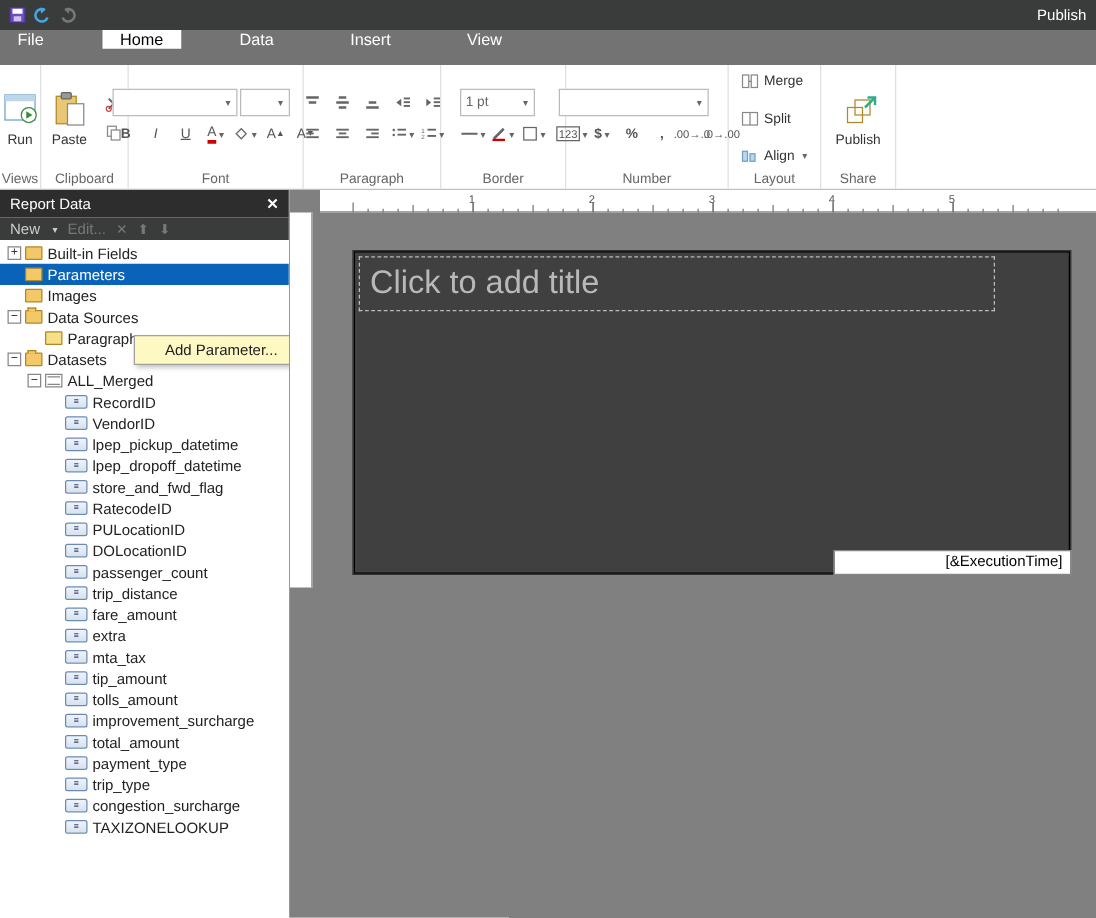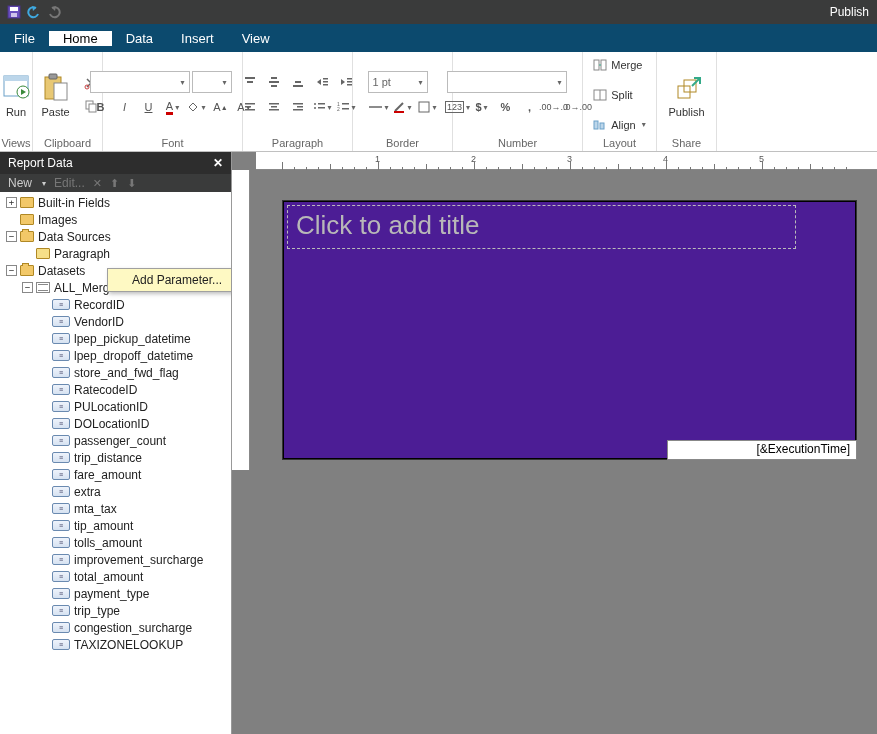--- a/index.html
+++ b/index.html
@@ -5,21 +5,21 @@
   * { box-sizing: border-box; margin: 0; padding: 0; font-family: "Segoe UI", Arial, sans-serif; }
   body { width: 877px; height: 734px; overflow: hidden; background: #fff; }
 
   
   .titlebar { height: 24px; background: #3a3b3b; display: flex; align-items: center; color: #fff; font-size: 12px; }
   .titlebar .qat { display: flex; align-items: center; gap: 4px; padding-left: 6px; }
   .titlebar .qat span { width: 16px; height: 16px; display: inline-flex; align-items: center; justify-content: center; }
   .titlebar .title { margin-left: auto; padding-right: 8px; }
 
   
-  .menubar { height: 28px; background: #0c4a6e; display: flex; align-items: center; }
+  .menubar { height: 28px; background: #737373; display: flex; align-items: flex-start; gap: 33px; }
   .menubar .menu-item { color: #fff; font-size: 13px; padding: 0 14px; display: flex; align-items: center; cursor: pointer; }
   .menubar .menu-item.active { background: #fff; color: #000; }
 
   
   .ribbon { height: 100px; background: #fff; border-bottom: 1px solid #c0c0c0; display: flex; }
   .ribbon-group { border-right: 1px solid #e0e0e0; display: flex; flex-direction: column; }
   .ribbon-group .group-body { flex: 1; display: flex; align-items: center; justify-content: center; padding: 2px 6px; gap: 4px; }
   .ribbon-group .group-label { font-size: 11px; color: #666; text-align: center; padding-bottom: 2px; }
   .ribbon-big-btn { display: flex; flex-direction: column; align-items: center; justify-content: center; font-size: 11px; color: #333; padding: 2px 6px; cursor: pointer; gap: 2px; }
   .ribbon-big-btn .icon { width: 32px; height: 32px; display: flex; align-items: center; justify-content: center; }
@@ -62,21 +62,21 @@
 
   
   .context-menu { position: absolute; background: #fef9c3; border: 1px solid #a0a0a0; box-shadow: 2px 2px 4px rgba(0,0,0,0.25); font-size: 12px; z-index: 50; margin-top: 40px; }
   .context-menu .cm-item { padding: 4px 24px 4px 24px; cursor: pointer; white-space: nowrap; }
 
   
   .canvas-area { flex: 1; background: #808080; position: relative; overflow: hidden; }
   .ruler-h { position: absolute; top: 0; left: 24px; right: 0; height: 18px; background: #fff; border-bottom: 1px solid #888; }
   .ruler-h .ticks { position: relative; height: 100%; }
   .ruler-v { position: absolute; top: 18px; left: 0; width: 18px; height: 300px; background: #fff; border-right: 1px solid #888; }
-  .report-surface { position: absolute; top: 48px; left: 50px; width: 575px; height: 260px; background: #4c1d95; border: 1px solid #333; box-shadow: 0 0 0 1px #000 inset; }
+  .report-surface { position: absolute; top: 48px; left: 50px; width: 575px; height: 260px; background: #404040; border: 1px solid #333; box-shadow: 0 0 0 1px #000 inset; }
   .title-box { position: absolute; top: 4px; left: 4px; right: 60px; height: 44px; border: 1px dashed #bbb; color: #b8b8b8; font-size: 26px; font-weight: 300; padding: 4px 8px; }
   .footer-box { position: absolute; bottom: -1px; right: -1px; width: 190px; height: 20px; border: 1px solid #888; background: #fff; font-size: 12px; text-align: right; padding: 1px 6px; }
   .ruler-num { position: absolute; top: 2px; font-size: 9px; color: #555; }
   .ruler-tick { position: absolute; top: 10px; width: 1px; height: 8px; background: #777; }
   
   svg { display: block; }
 </style>
 </head>
 <body>
 
@@ -425,20 +425,25 @@
       <span class="tb-item disabled">Edit...</span>
       <span class="tb-icon disabled">✕</span>
       <span class="tb-icon disabled">⬆</span>
       <span class="tb-icon disabled">⬇</span>
     </div>
     <div class="tree">
       <div class="tree-row indent1">
         <span class="expander">+</span>
         <span class="folder-icon"></span>
         <span>Built-in Fields</span>
+      </div>
+      <div class="tree-row indent1 selected">
+        <span class="expander blank"></span>
+        <span class="folder-icon"></span>
+        <span>Parameters</span>
       </div>
       <div class="tree-row indent1">
         <span class="expander blank"></span>
         <span class="folder-icon"></span>
         <span>Images</span>
       </div>
       <div class="tree-row indent1">
         <span class="expander">−</span>
         <span class="folder-icon open"></span>
         <span>Data Sources</span>

